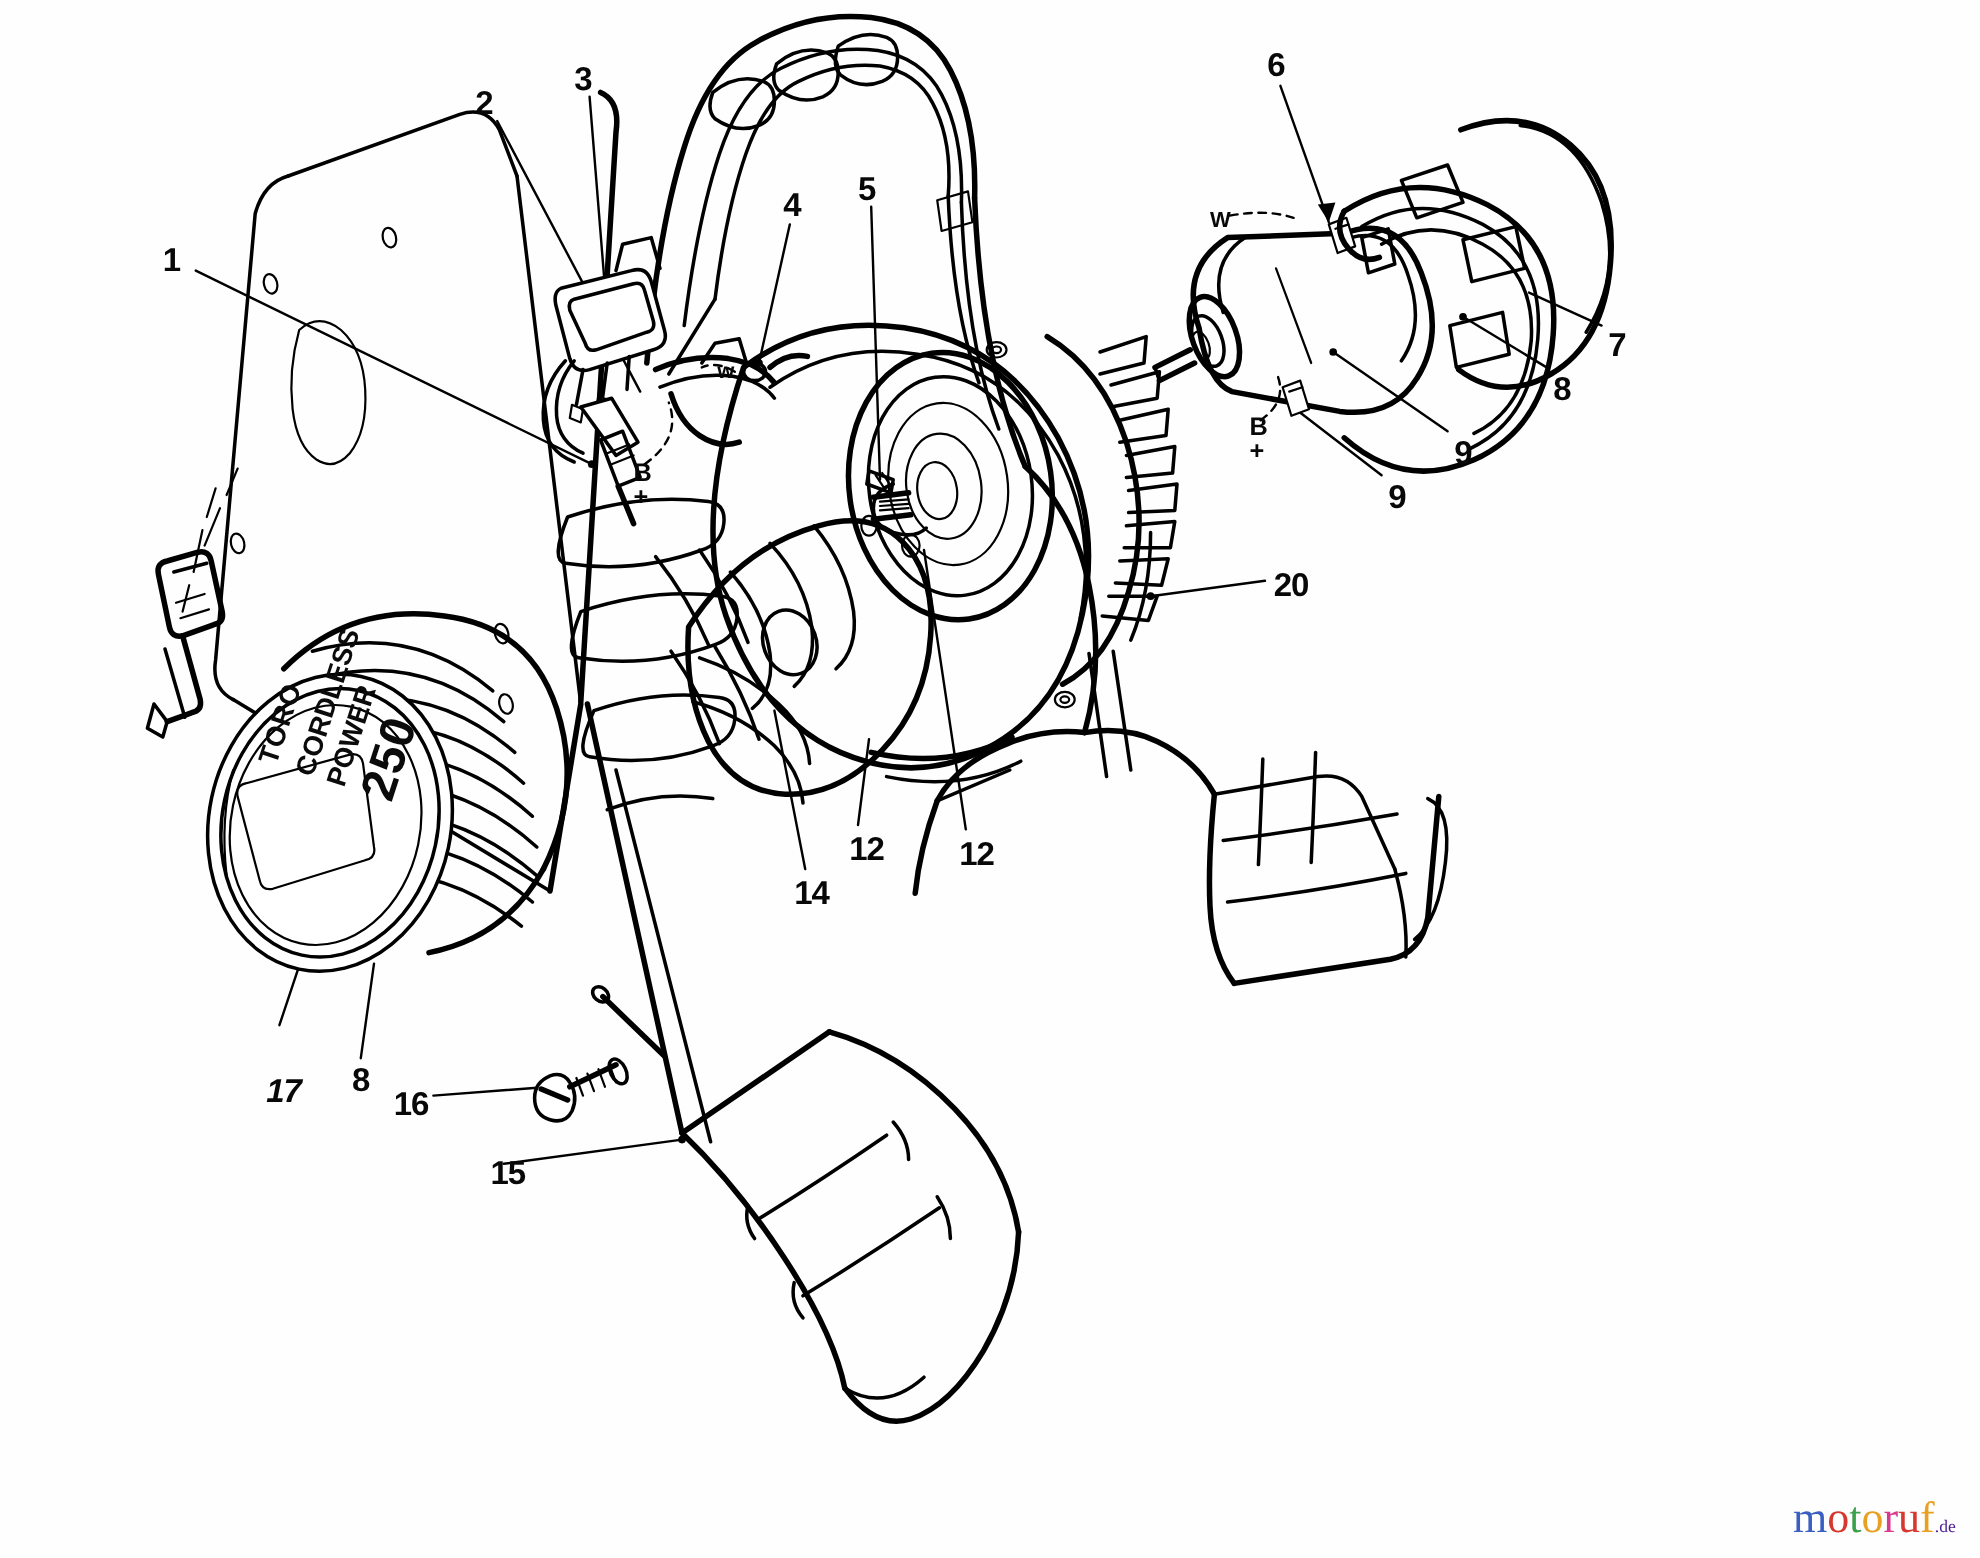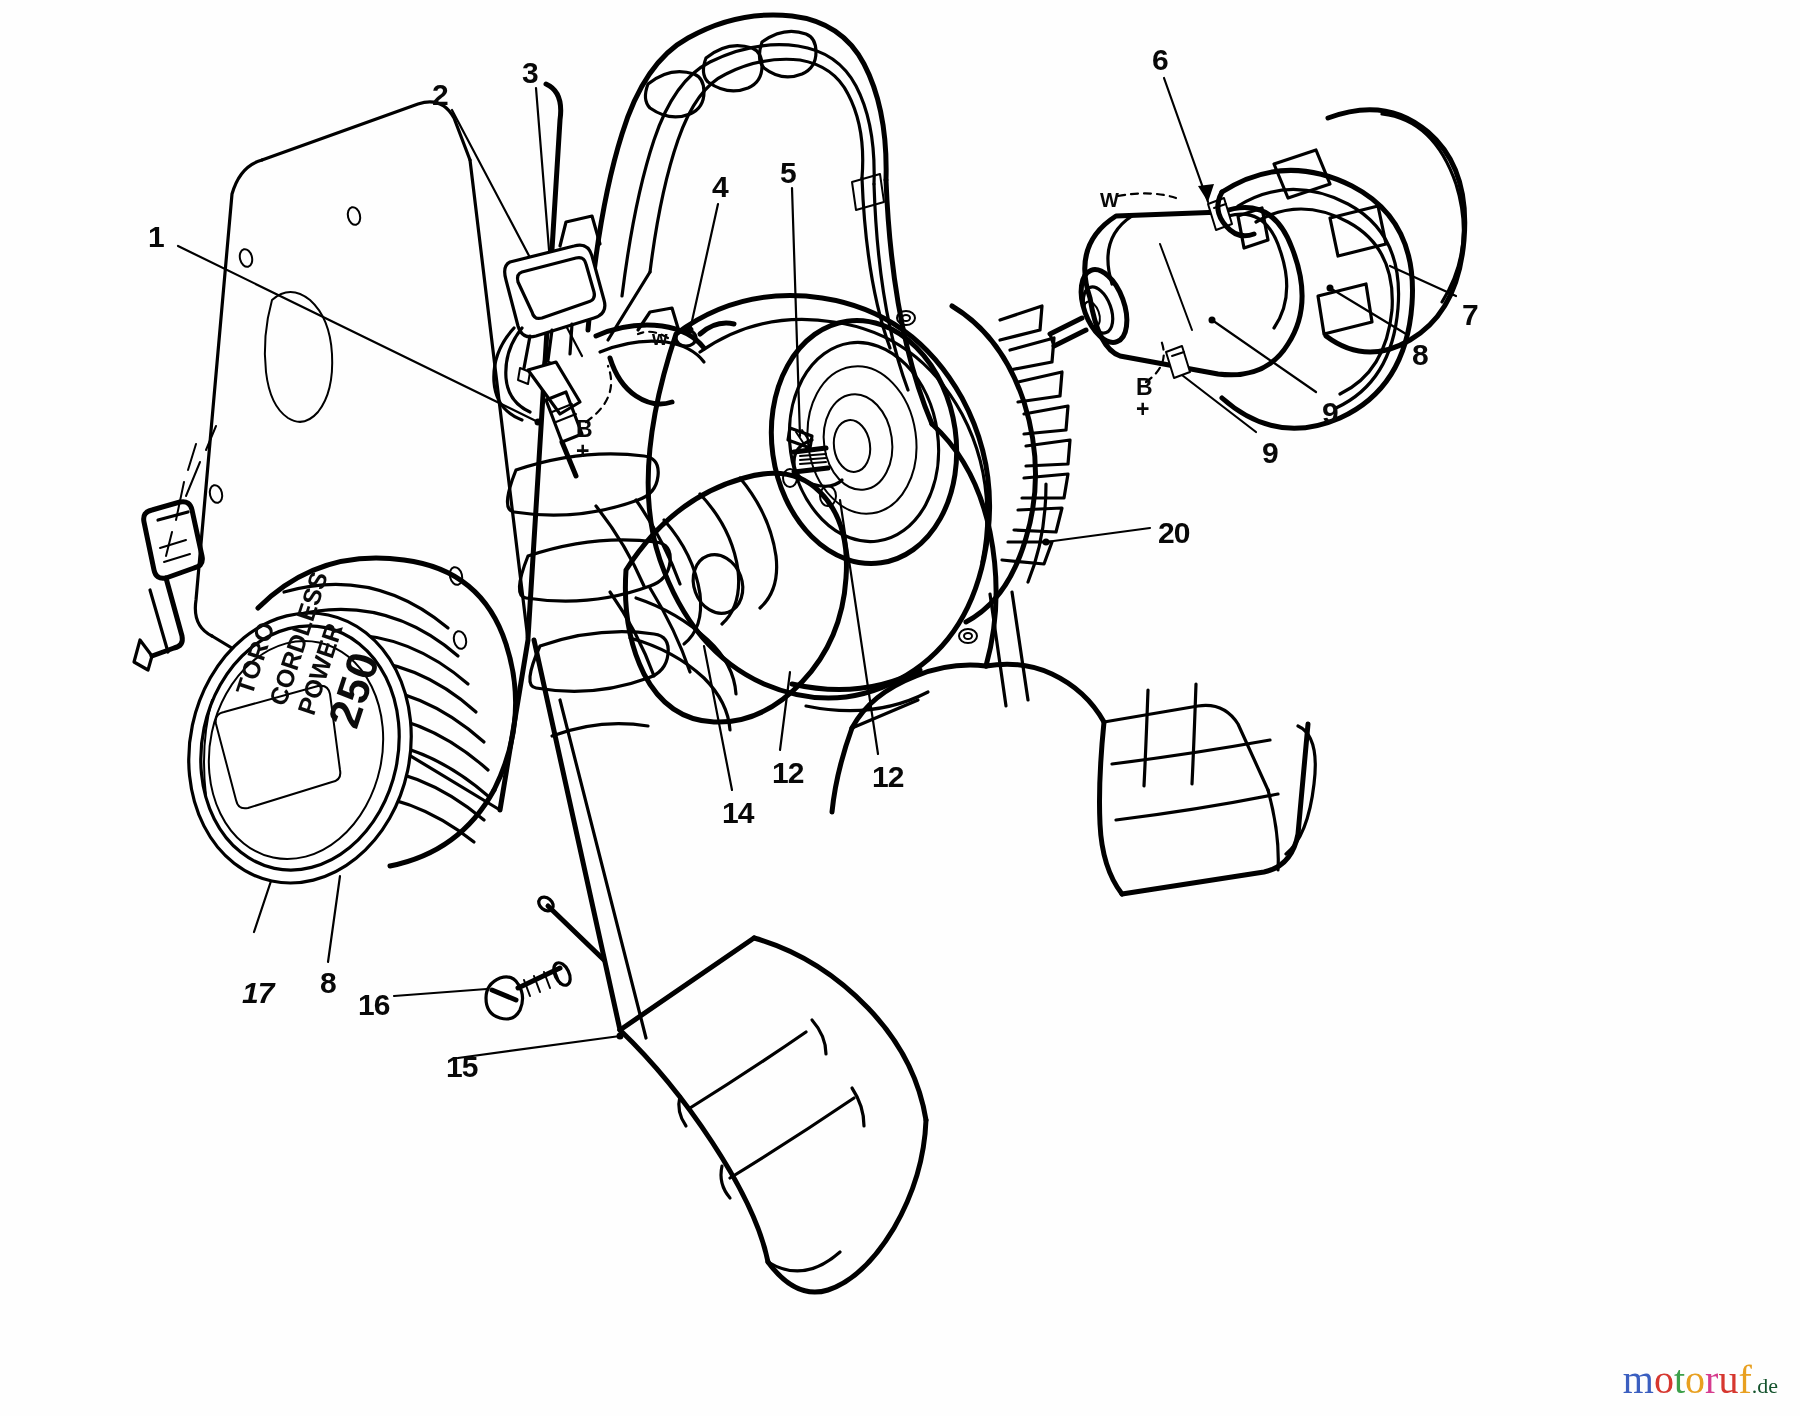--- a/index.html
+++ b/index.html
@@ -69,22 +69,22 @@
     white-space: nowrap;
   }
   #watermark .l1 { color: #3b5fc0; }
   #watermark .l2 { color: #d6372f; }
   #watermark .l3 { color: #3ca04a; }
   #watermark .l4 { color: #e8a020; }
   #watermark .l5 { color: #d63b8e; }
   #watermark .l6 { color: #d6372f; }
   #watermark .l7 { color: #e8a020; }
   #watermark .tld {
-    color: #14532d;
-    font-size: 22px;
+    color: #4c1d95;
+    font-size: 16px;
   }
   
   .decal {
     position: absolute;
     pointer-events: auto;
   }
   .decal span {
     display: block;
     font-family: "Liberation Sans", sans-serif;
     font-weight: bold;

